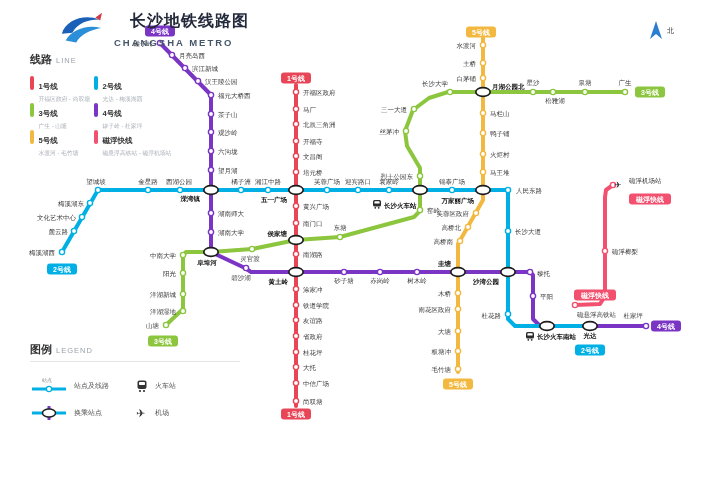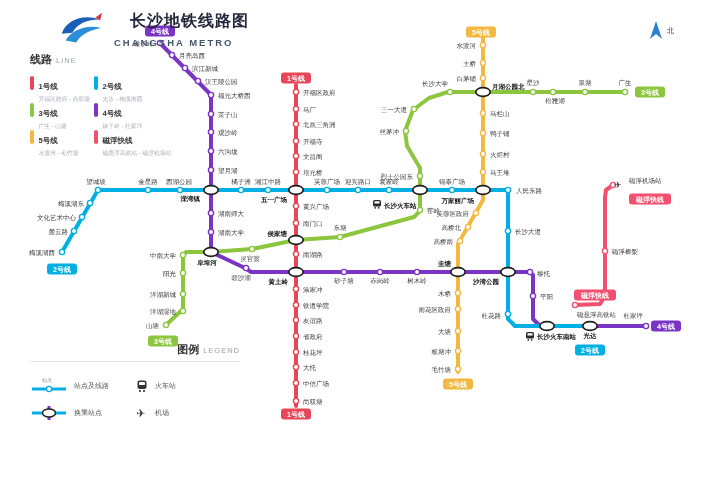--- a/index.html
+++ b/index.html
@@ -3,21 +3,21 @@
 <meta charset="utf-8">
 <style>
   html,body{margin:0;padding:0;background:#e9e9e9;}
   .page{position:relative;width:711px;height:500px;background:#ffffff;overflow:hidden;
         font-family:"Liberation Sans","DejaVu Sans",sans-serif;}
   .hdr{position:absolute;left:58px;top:10px;display:flex;align-items:center;gap:10px;}
   .hdr-txt .t1{font-size:16px;font-weight:bold;color:#23293a;letter-spacing:1px;margin-left:16px;}
   .hdr-txt .t2{font-size:9.5px;color:#45566b;letter-spacing:2px;margin-top:5px;font-weight:bold;}
   .panel{position:absolute;left:30px;}
   .panel-lines{top:52px;width:210px;}
-  .panel-legend{top:342px;width:210px;text-align:right;}
+  .panel-legend{top:342px;width:210px;}
   .p-title{font-size:11px;font-weight:bold;color:#333;}
   .p-title .sub{font-size:7.5px;color:#9aa2ab;font-weight:normal;margin-left:4px;letter-spacing:1px;}
   .p-rule{border:none;border-top:1px solid #e3e6e9;margin:4px 0 6px 0;}
   .li-grid{display:grid;grid-template-columns:62px 120px;grid-auto-rows:27px;margin-top:8px;column-gap:2px;}
   .li-item{display:flex;gap:5px;}
   .li-bar{width:3.5px;height:14px;border-radius:2px;flex:none;margin-top:1px;}
   .li-name{font-size:7.5px;font-weight:bold;color:#333;line-height:8px;}
   .li-ends{font-size:5.8px;color:#a7adb5;margin-top:2px;white-space:nowrap;}
   .lg-grid{display:grid;grid-template-columns:105px 90px;grid-auto-rows:27px;margin-top:10px;}
   .lg-item{display:flex;align-items:center;gap:6px;}

